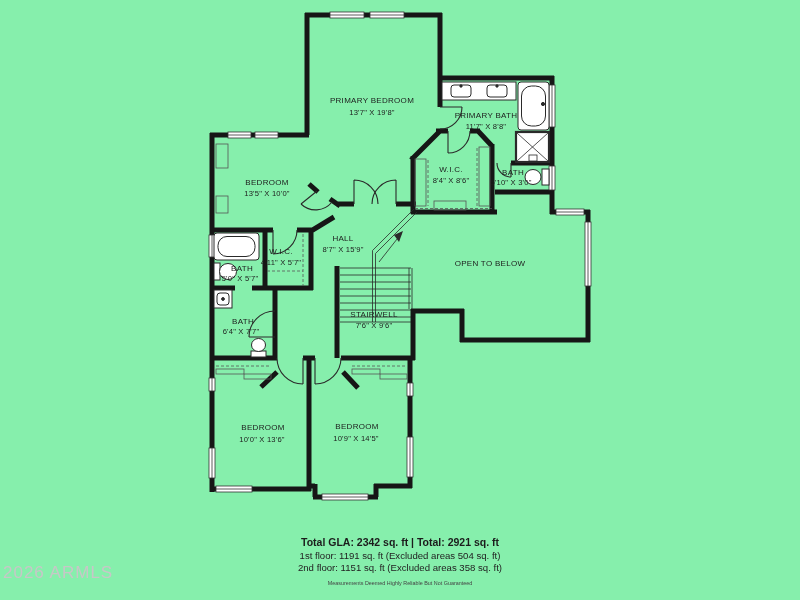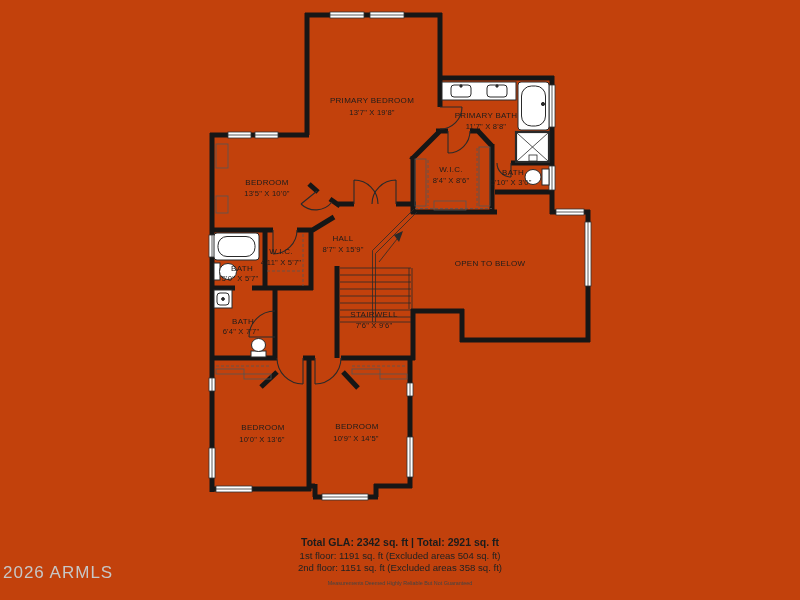--- a/index.html
+++ b/index.html
@@ -1,16 +1,16 @@
 <!DOCTYPE html>
 <html><head>
 <meta charset="utf-8">
 <style>
   html,body{margin:0;padding:0;background:#ffffff;}
-  .page{position:relative;width:800px;height:600px;background:#c2410c;overflow:hidden;
+  .page{position:relative;width:800px;height:600px;background:#86efac;overflow:hidden;
         font-family:"Liberation Sans", sans-serif;}
   svg text{font-family:"Liberation Sans", sans-serif;fill:#1c1c1c;}
   .room-name{font-size:8px;letter-spacing:.3px;}
   .room-dims{font-size:7.6px;letter-spacing:.2px;}
   .footer-bold{font-size:10.5px;font-weight:700;}
   .footer-line{font-size:9.6px;fill:#222;}
   .footer-small{font-size:5.4px;fill:#444;}
   .watermark{font-size:17px;fill:#c7c7c7;letter-spacing:1px;}
 </style>
 </head>

